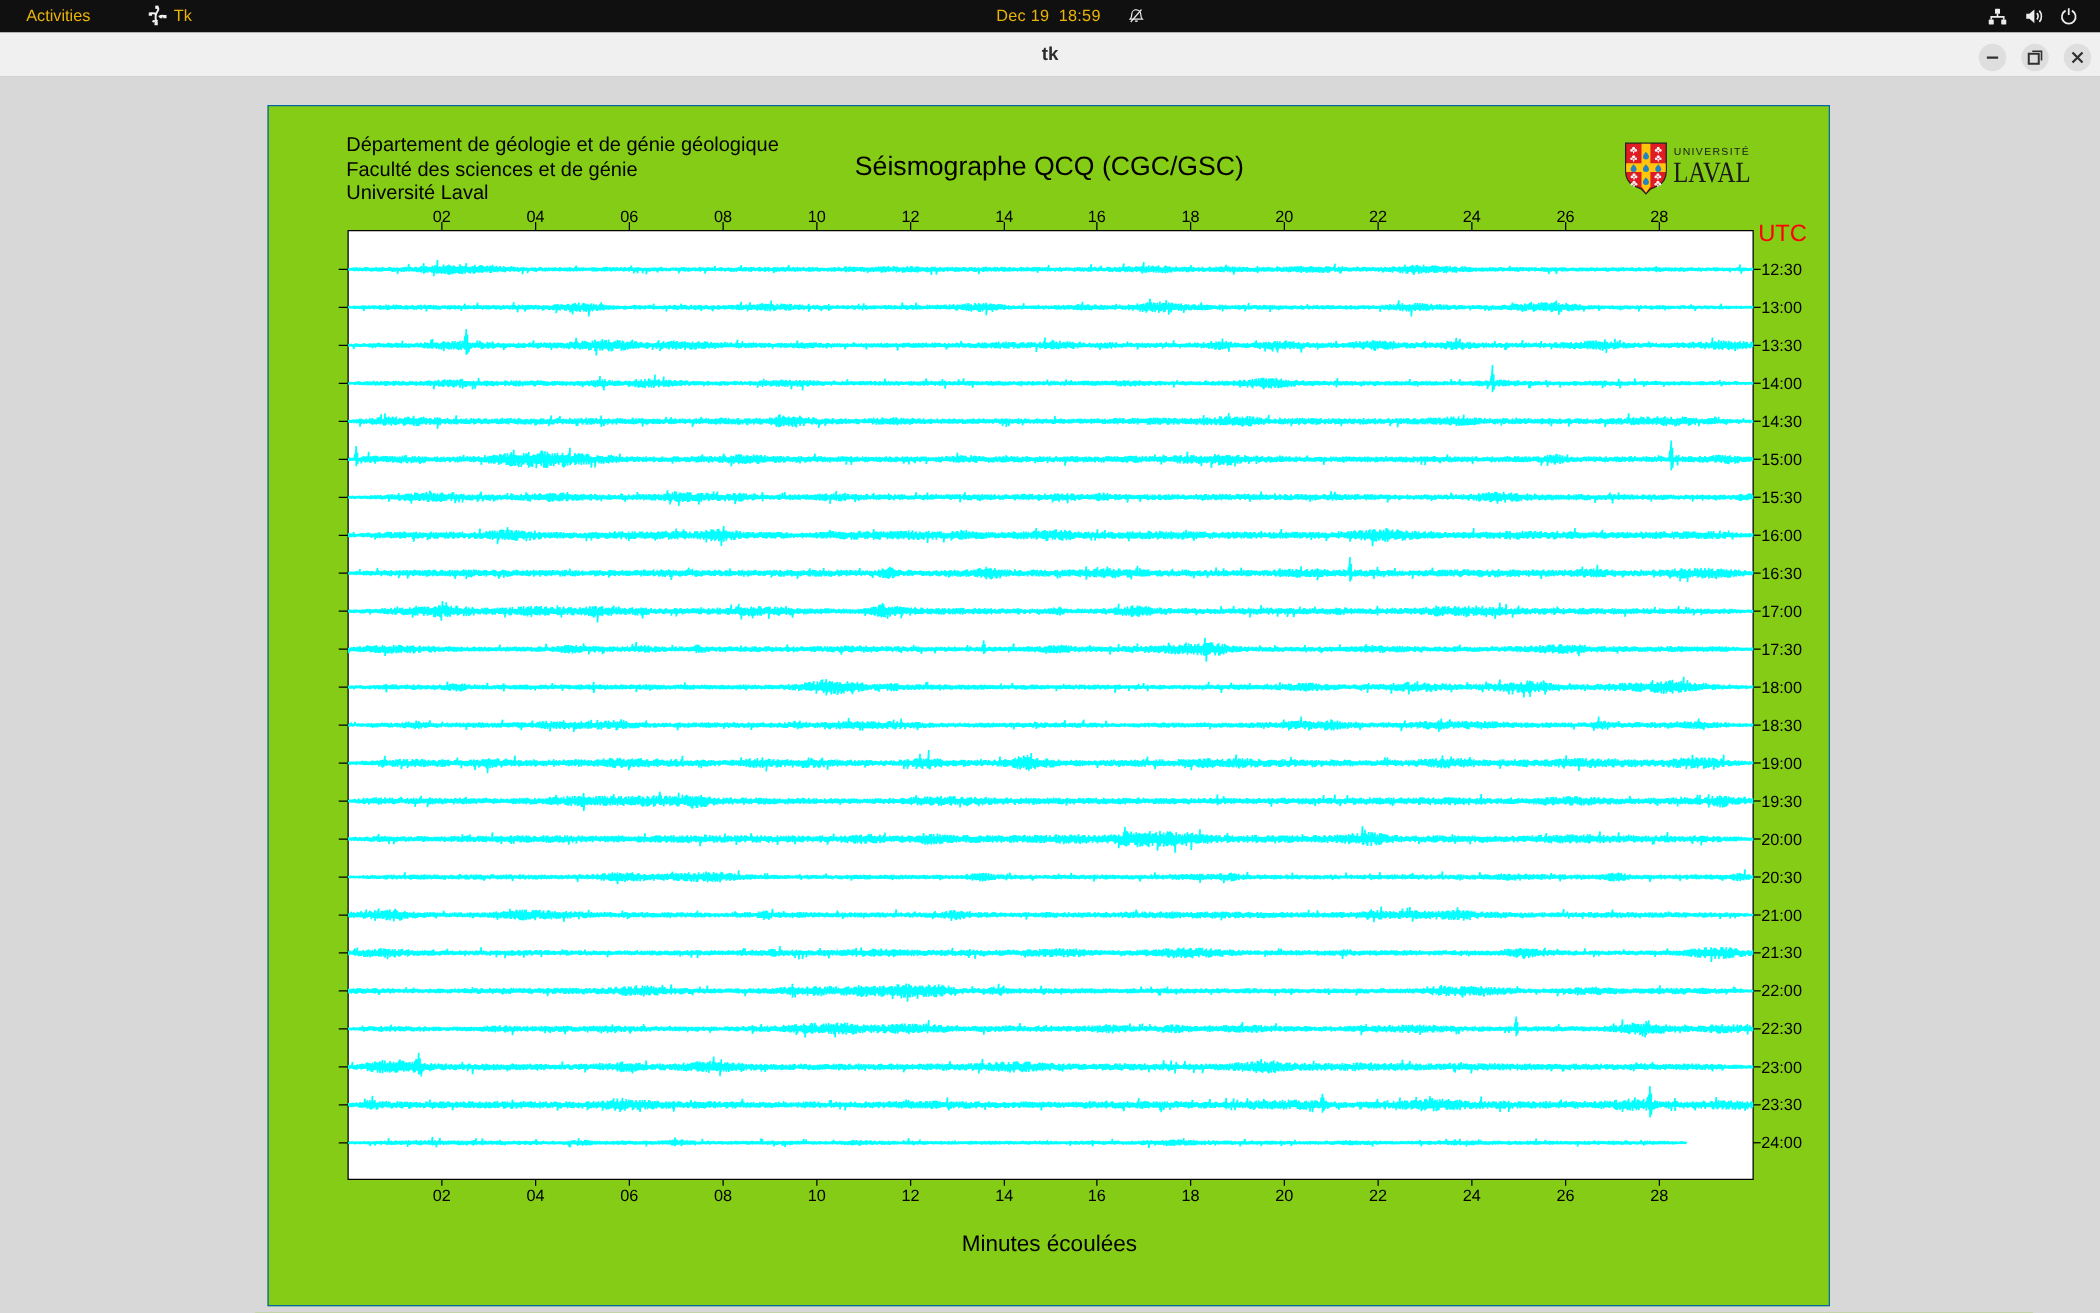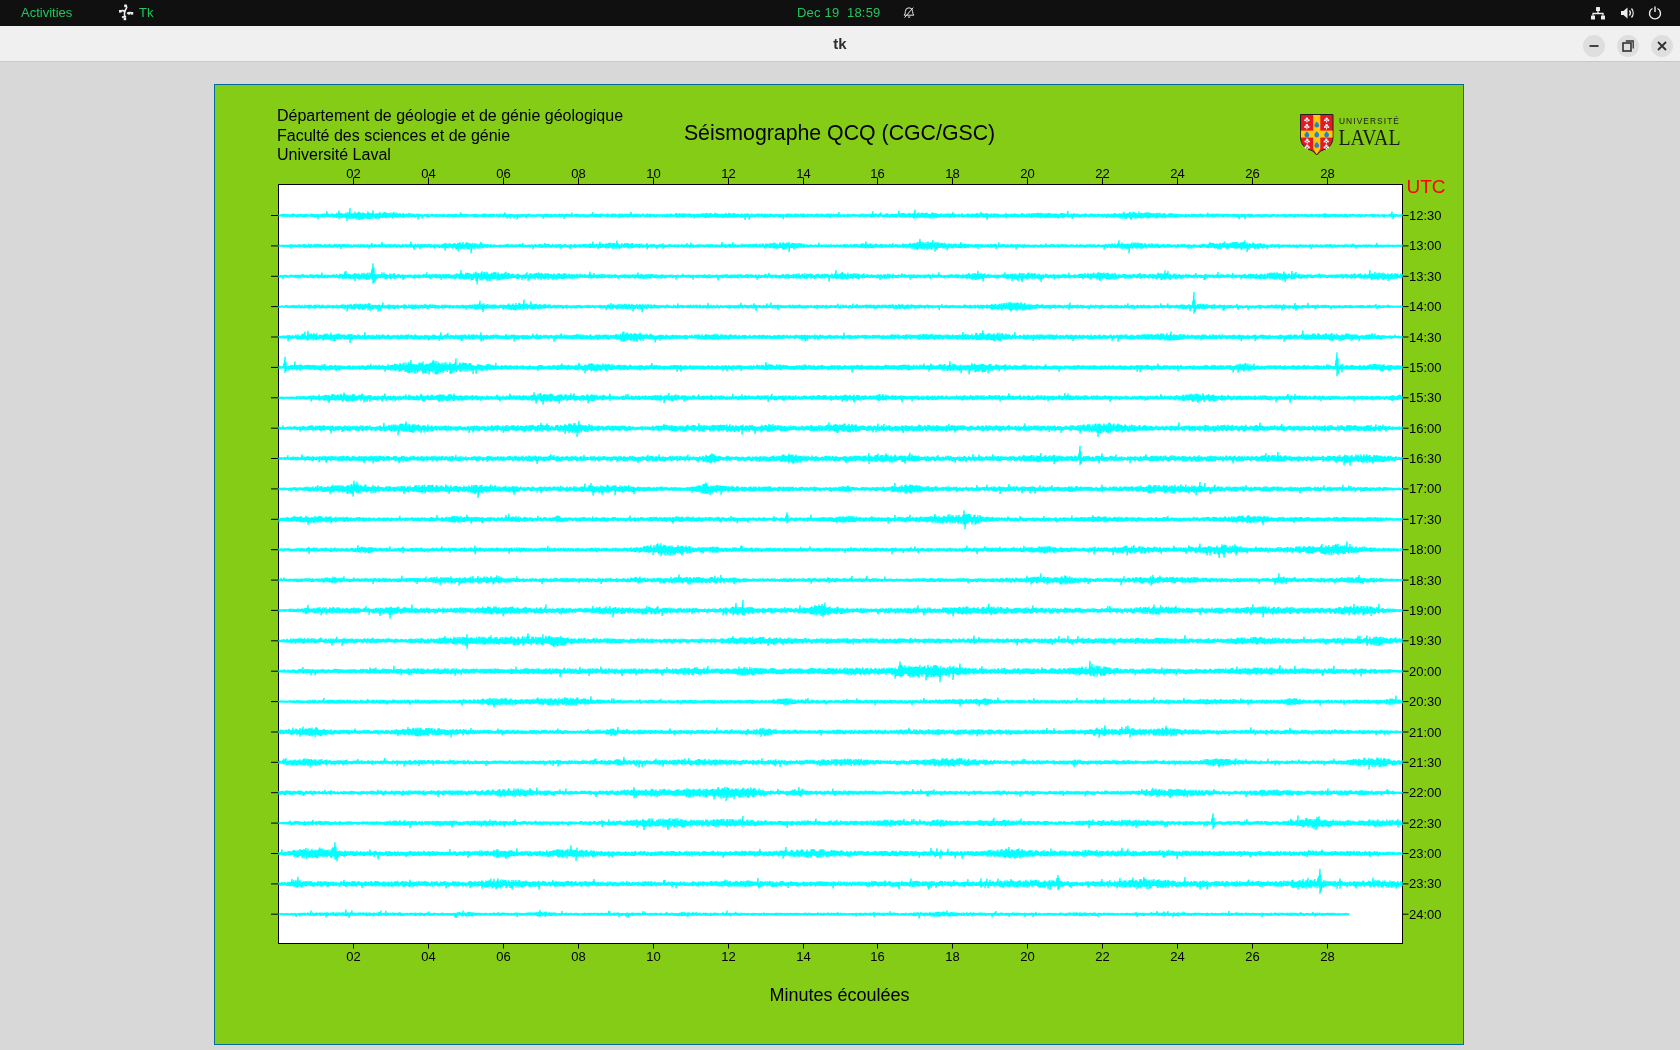--- a/index.html
+++ b/index.html
@@ -1,16 +1,16 @@
 <!DOCTYPE html>
 <html><head>
 <meta charset="utf-8">
 <style>
 html,body{margin:0;padding:0;width:1680px;height:1050px;overflow:hidden;background:#d8d8d8;font-family:"Liberation Sans",sans-serif;}
-#topbar{position:absolute;left:0;top:0;width:1680px;height:26px;background:#101010;color:#22c55e;font-size:13px;}
+#topbar{position:absolute;left:0;top:0;width:1680px;height:26px;background:#101010;color:#eab308;font-size:13px;}
 #topbar .act{position:absolute;left:21px;top:5px;}
 #topbar .tkl{position:absolute;left:139px;top:5px;}
 #topbar .clock{position:absolute;left:797px;top:5px;font-weight:normal;letter-spacing:0.2px;}
 #titlebar{position:absolute;left:0;top:26px;width:1680px;height:36px;background:#f0f0f0;border-bottom:1px solid #c9c9c9;box-sizing:border-box;}
 #titlebar .t{position:absolute;left:0;top:9px;width:100%;text-align:center;font-weight:bold;font-size:15px;color:#2d2d2d;}
 .wbtn{position:absolute;top:35px;width:22px;height:22px;border-radius:50%;background:#dedede;}
 #canvas{position:absolute;left:214px;top:84px;width:1248px;height:959px;background:#84cc16;border:1px solid #0369a1;}
 </style>
 </head>
 <body>

